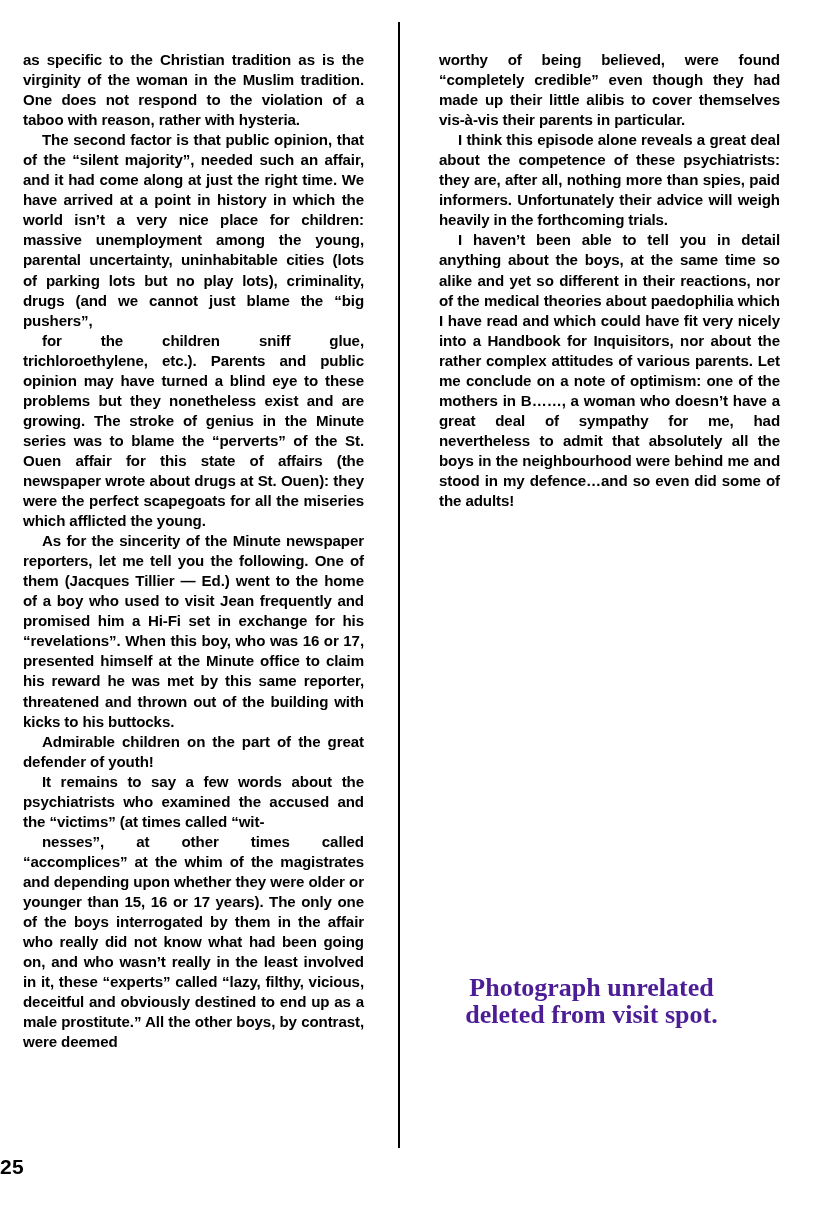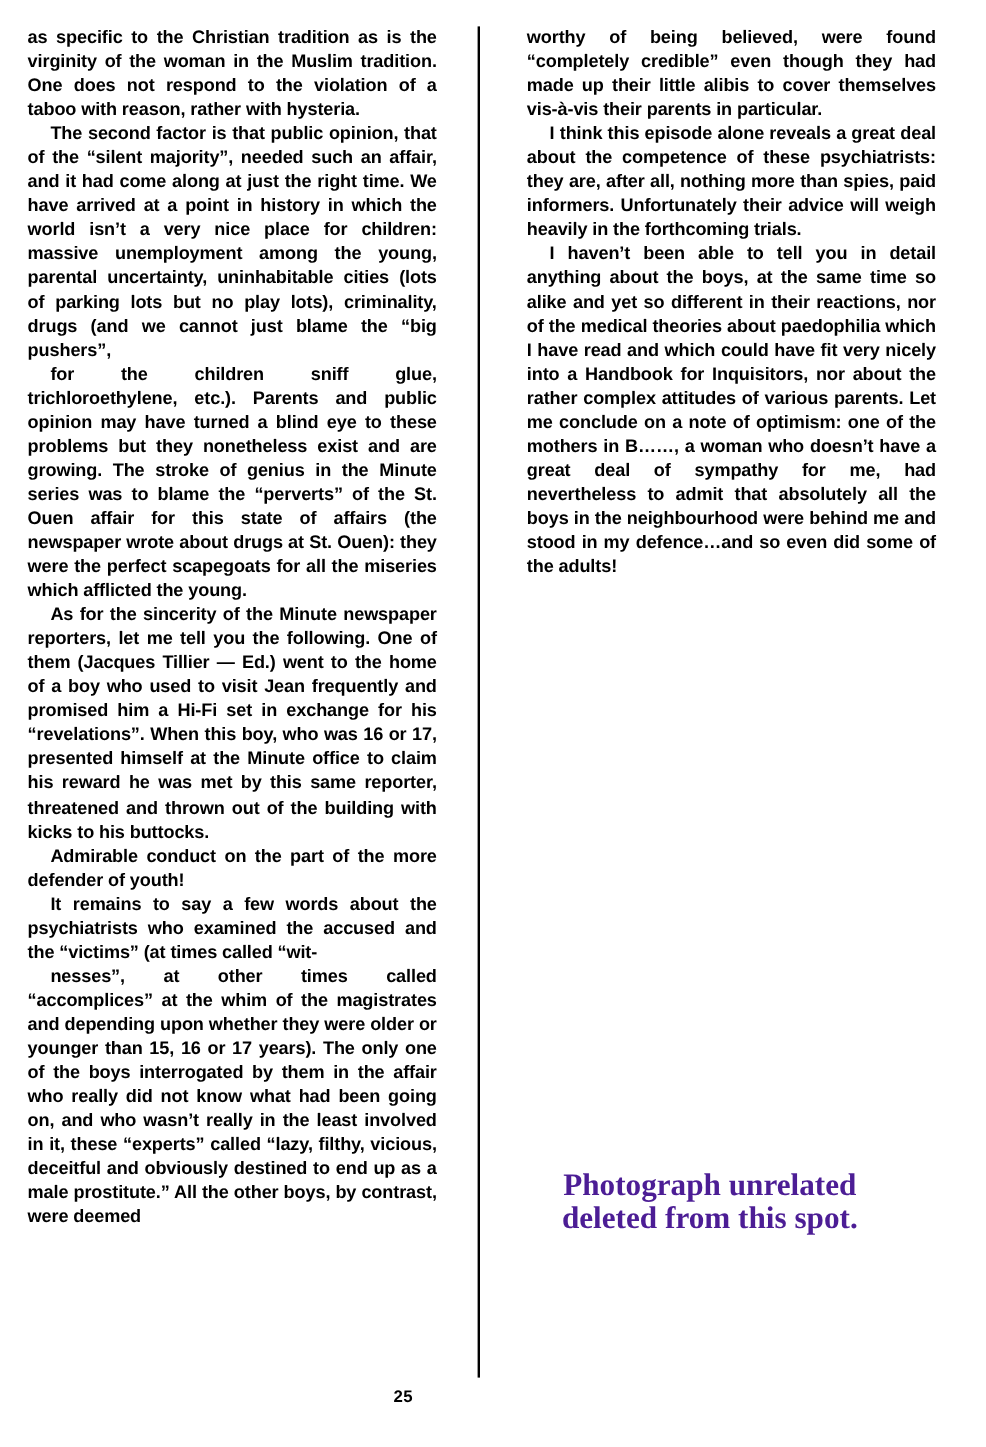--- a/index.html
+++ b/index.html
@@ -37,21 +37,21 @@
     -webkit-font-smoothing: none;
   }
   #col-left  { left: 23px; }
   #col-right { left: 439px; }
 
   .para {
     margin: 0;
     text-indent: 19px;
     text-align: justify;
   }
-  .para.noindent { text-indent: 0; }
+  .para.noindent { text-indent: 0; margin-top: 28px; }
 
   
   .it { }
 
   
   .stretch {
     display: block;
     text-align: justify;
     text-align-last: justify;
     white-space: nowrap;
@@ -81,58 +81,57 @@
     color: #4c1d95;
   }
   #editor-note .nline { display: block; white-space: nowrap; }
 
   
   #page-number {
     position: absolute;
     left: 0;
     top: 1155px;
     width: 672px;
-    text-align: center;
-    font-size: 14px;
+    font-size: 21px;
     font-weight: 700;
     font-family: "Liberation Sans", sans-serif;
     letter-spacing: 0.2px;
   }
 </style>
 </head>
 <body>
 
 <div id="page">
 
   <div id="col-rule"></div>
 
   <div id="col-left" class="column">
 
     <p class="para noindent">as specific to the Christian tradition as is the virginity of the woman in the Muslim tradition. One does not respond to the violation of a taboo with reason, rather with hysteria.</p>
 
     <p class="para"><span>The second factor is that public opinion, that of the “silent majority”, needed such an affair, and it had come along at just the right time. We have arrived at a point in history in which the world isn’t a very nice place for children: massive unemployment among the young, parental uncertainty, uninhabitable cities (lots of parking lots but no play lots), criminality, drugs (and we cannot just blame the “big pushers”,</span><span class="stretch">for the children sniff glue,</span><span>trichloroethylene, etc.). Parents and public opinion may have turned a blind eye to these problems but they nonetheless exist and are growing. The stroke of genius in the </span><span class="it">Minute</span><span> series was to blame the “perverts” of the St. Ouen affair for this state of affairs (the newspaper wrote about drugs at St. Ouen): they were the perfect scapegoats for all the miseries which afflicted the young.</span></p>
 
     <p class="para"><span>As for the sincerity of the </span><span class="it">Minute</span><span> newspaper reporters, let me tell you the following. One of them (Jacques Tillier — Ed.) went to the home of a boy who used to visit Jean frequently and promised him a Hi-Fi set in exchange for his “revelations”. When this boy, who was 16 or 17, presented himself at the </span><span class="it">Minute</span><span> office to claim his reward he was met by this same reporter, threatened and thrown out of the building with kicks to his buttocks.</span></p>
 
-    <p class="para">Admirable conduct on the part of the more defender of youth!</p>
+    <p class="para">Admirable children on the part of the great defender of youth!</p>
 
     <p class="para"><span>It remains to say a few words about the psychiatrists who examined the accused and the “victims” (at times called “wit-</span><span class="stretch">nesses”, at other times called</span><span>“accomplices” at the whim of the magistrates and depending upon whether they were older or younger than 15, 16 or 17 years). The only one of the boys interrogated by them in the affair who really did not know what had been going on, and who wasn’t really in the least involved in it, these “experts” called “lazy, filthy, vicious, deceitful and obviously destined to end up as a male prostitute.” All the other boys, by contrast, were deemed</span></p>
 
   </div>
 
   <div id="col-right" class="column">
 
     <p class="para noindent">worthy of being believed, were found “completely credible” even though they had made up their little alibis to cover themselves vis-à-vis their parents in particular.</p>
 
     <p class="para">I think this episode alone reveals a great deal about the competence of these psychiatrists: they are, after all, nothing more than spies, paid informers. Unfortunately their advice will weigh heavily in the forthcoming trials.</p>
 
     <p class="para">I haven’t been able to tell you in detail anything about the boys, at the same time so alike and yet so different in their reactions, nor of the medical theories about paedophilia which I have read and which could have fit very nicely into a Handbook for Inquisitors, nor about the rather complex attitudes of various parents. Let me conclude on a note of optimism: one of the mothers in B……, a woman who doesn’t have a great deal of sympathy for me, had nevertheless to admit that absolutely all the boys in the neighbourhood were behind me and stood in my defence…and so even did some of the adults!</p>
 
   </div>
 
   <div id="editor-note">
     <span class="nline">Photograph unrelated</span>
-    <span class="nline">deleted from this spot.</span>
+    <span class="nline">deleted from visit spot.</span>
   </div>
 
   <div id="page-number">25</div>
 
 </div>
 
 </body></html>

